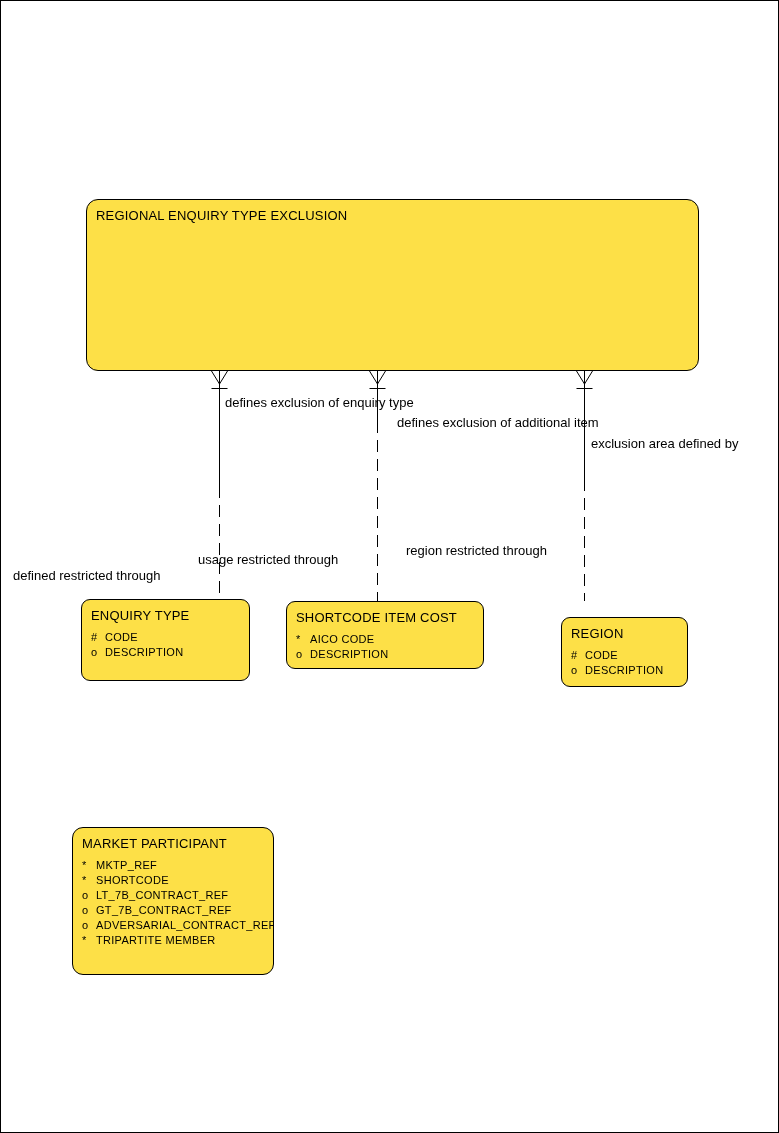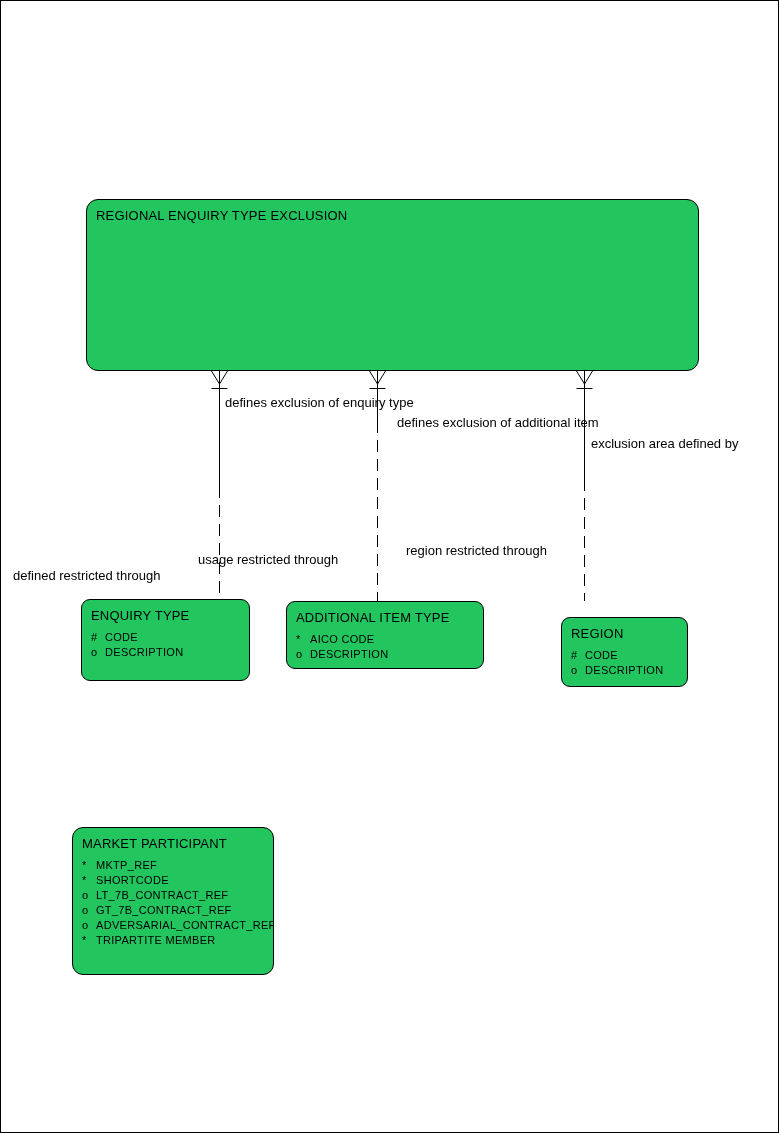--- a/index.html
+++ b/index.html
@@ -21,21 +21,21 @@
   .lines-layer line, .lines-layer path {
     stroke: #000000;
     stroke-width: 1;
     fill: none;
   }
   .dashed { stroke-dasharray: 12 7; }
   .entity {
     position: absolute;
     box-sizing: border-box;
     border: 1px solid #000000;
-    background: #22c55e;
+    background: #fde047;
     overflow: hidden;
   }
   .entity-title {
     font-size: 13px;
     margin: 8px 0 0 9px;
     white-space: nowrap;
     letter-spacing: 0.2px;
   }
   .attrs { margin: 7px 0 0 9px; }
   .attr-row {
@@ -93,21 +93,21 @@
         <span class="attr-name">CODE</span>
       </div>
       <div class="attr-row">
         <span class="attr-marker">o</span>
         <span class="attr-name">DESCRIPTION</span>
       </div>
     </div>
   </div>
 
   <div class="entity" style="left:285px; top:600px; width:198px; height:68px; border-radius:9px;">
-    <div class="entity-title">ADDITIONAL ITEM TYPE</div>
+    <div class="entity-title">SHORTCODE ITEM COST</div>
     <div class="attrs">
       <div class="attr-row">
         <span class="attr-marker">*</span>
         <span class="attr-name">AICO CODE</span>
       </div>
       <div class="attr-row">
         <span class="attr-marker">o</span>
         <span class="attr-name">DESCRIPTION</span>
       </div>
     </div>

